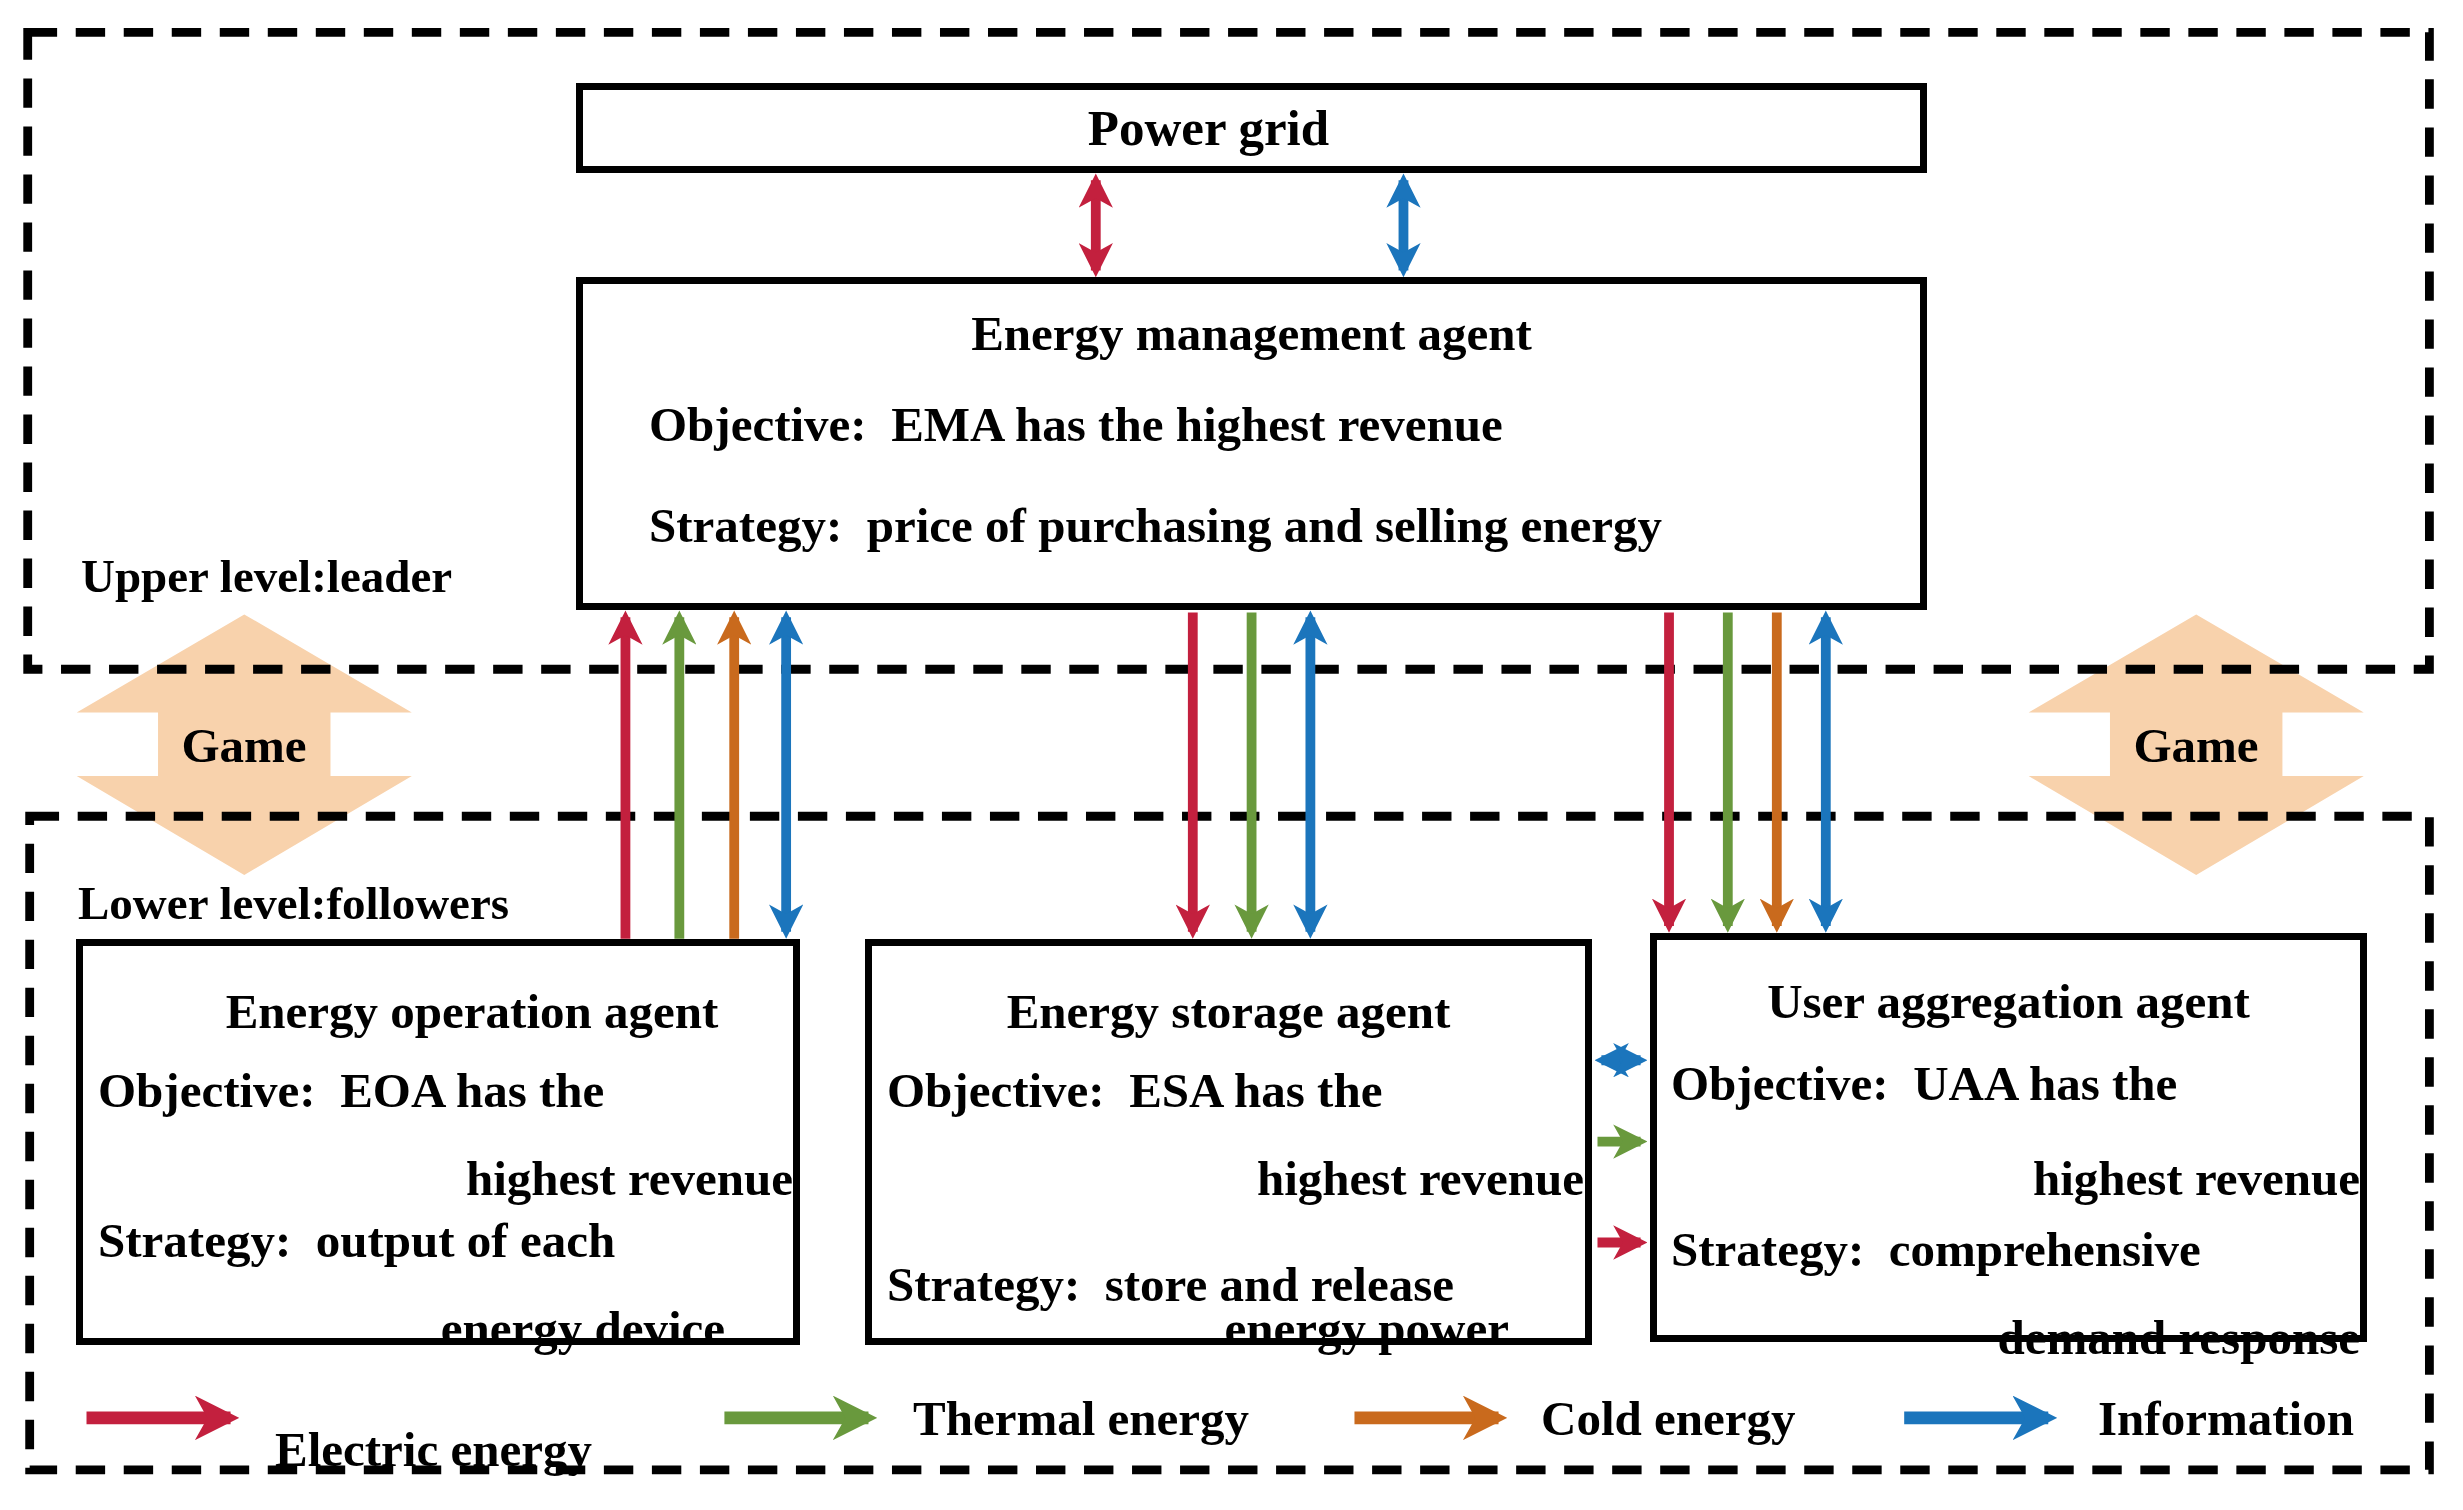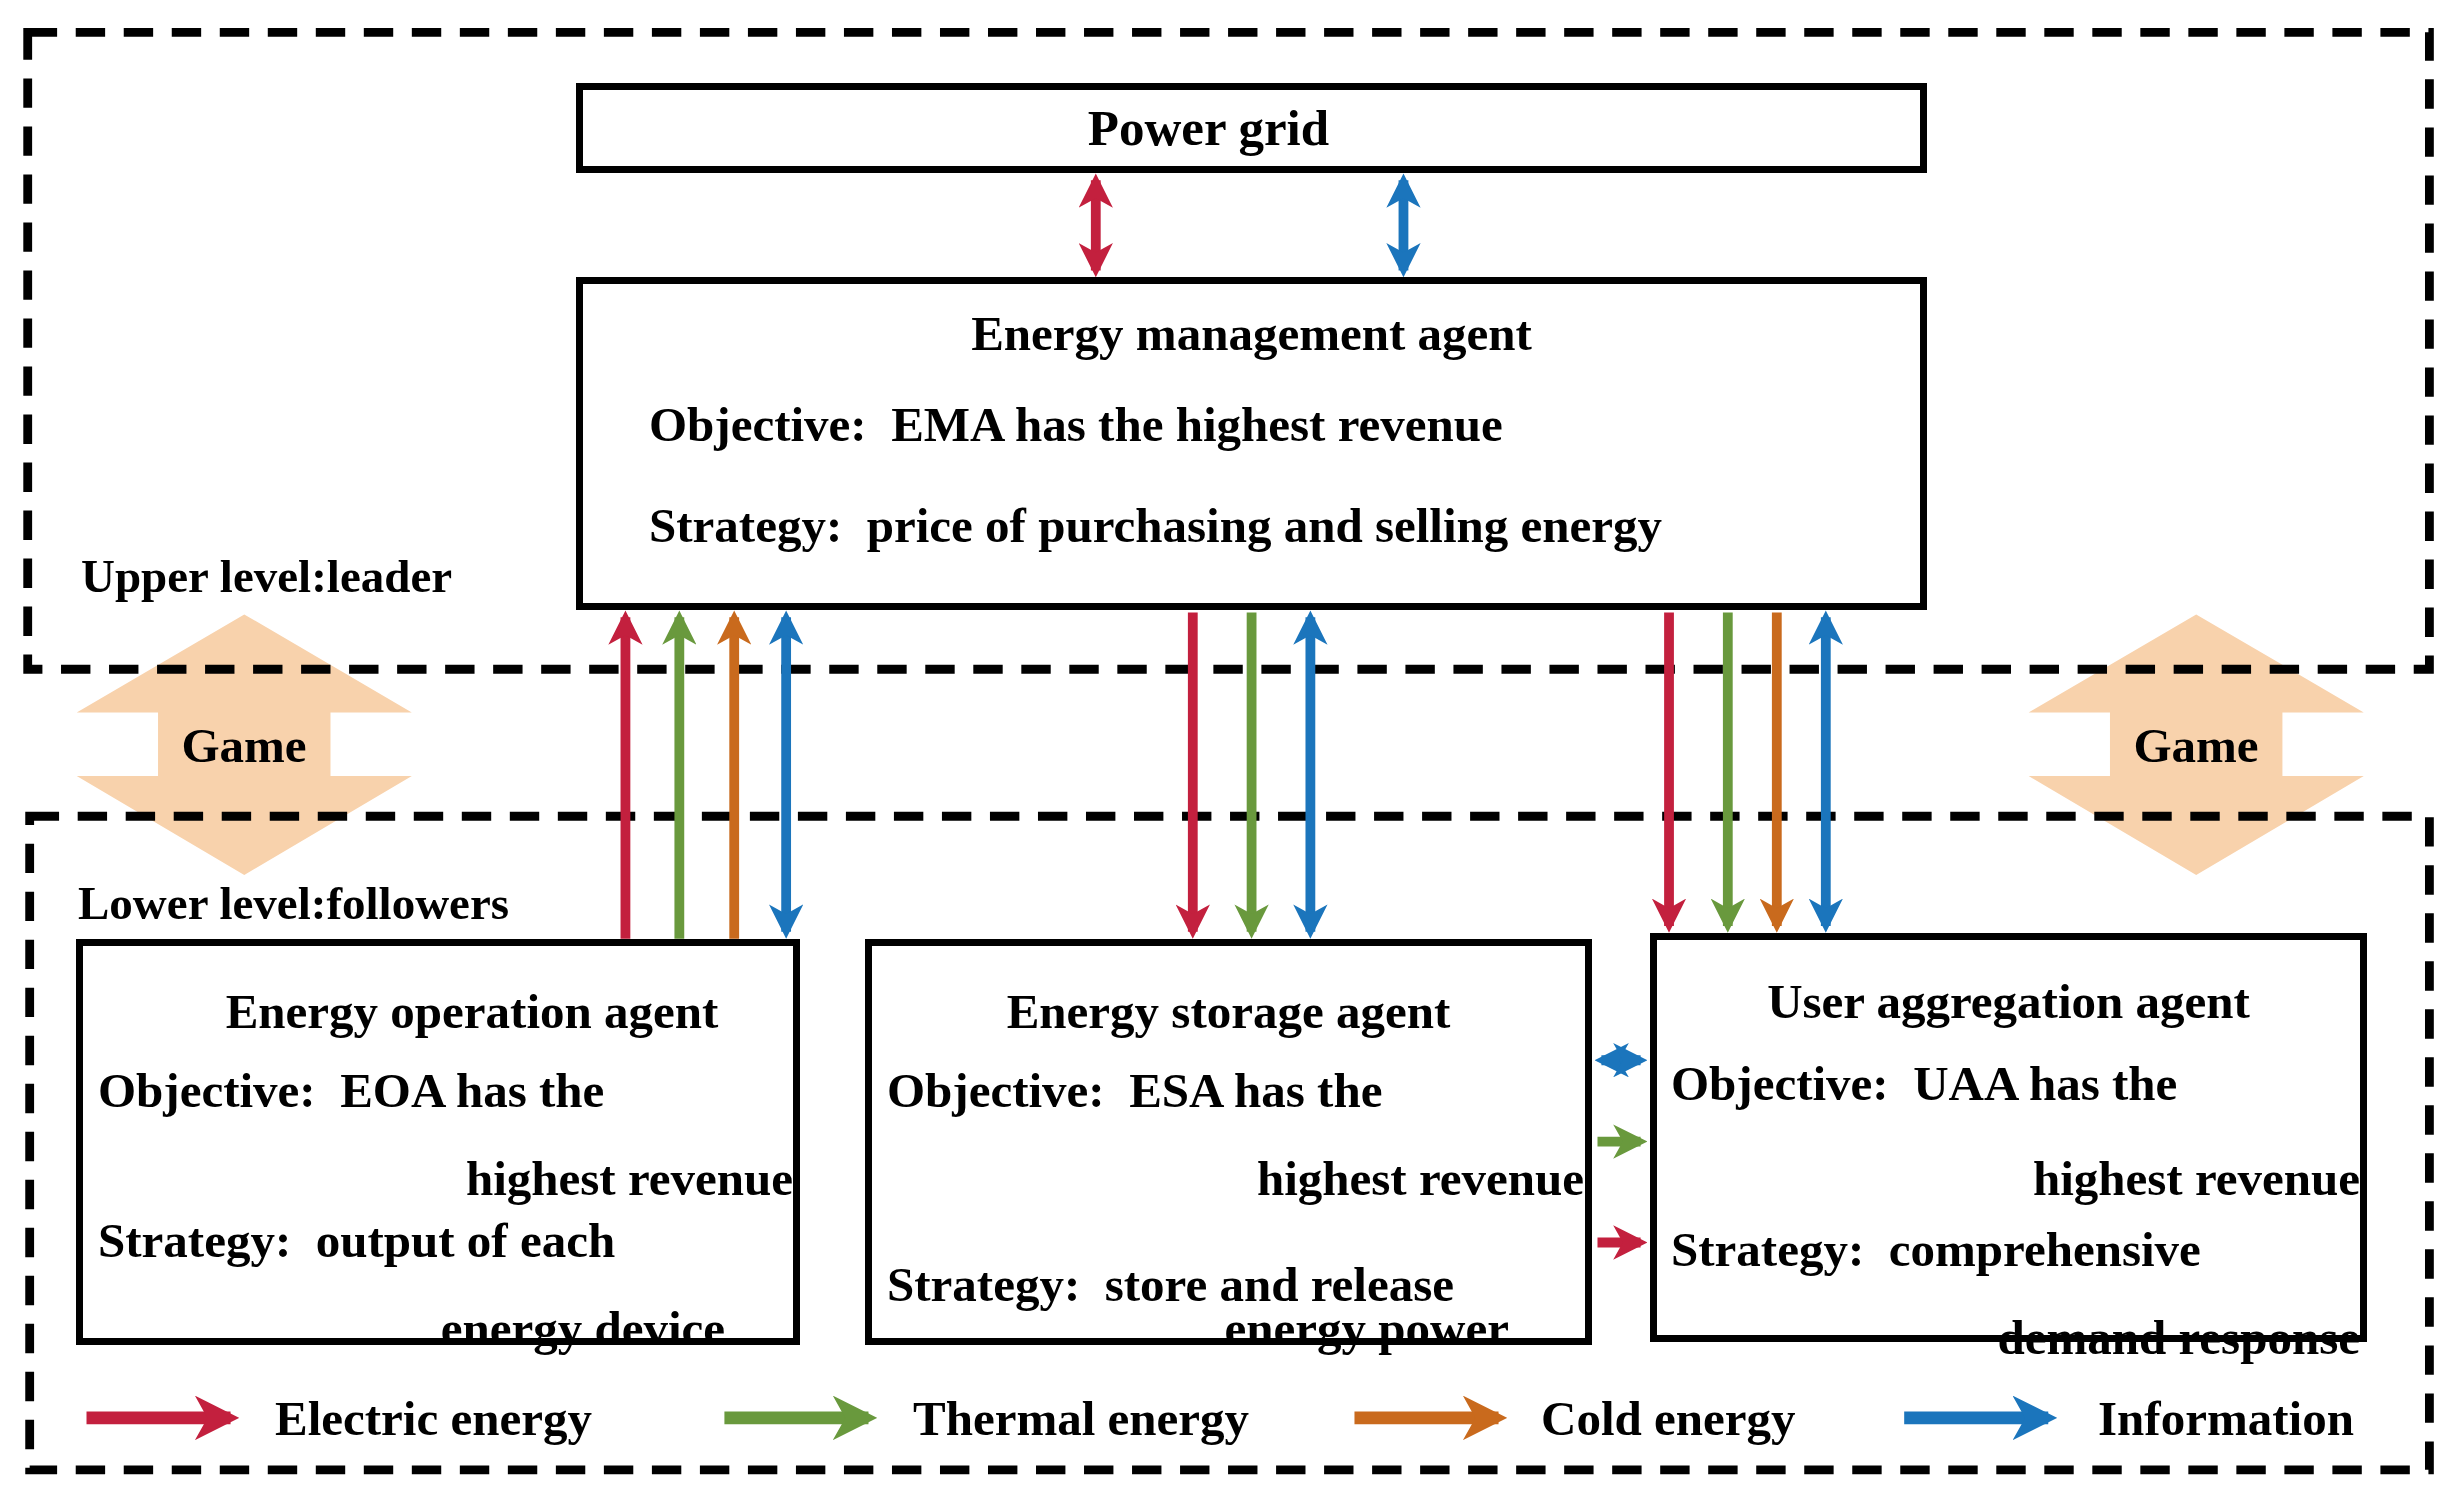--- a/index.html
+++ b/index.html
@@ -122,18 +122,18 @@
   <div class="t fs-line right" style="left:865px;top:1137px;width:719px;">highest revenue</div>
   <div class="t fs-line" style="left:887px;top:1211px;margin-top:44px;">Strategy:  store and release</div>
   <div class="t fs-line right" style="left:865px;top:1287px;width:644px;">energy power</div>
 
   <div class="t fs-title center" style="left:1650px;top:972px;width:717px;">User aggregation agent</div>
   <div class="t fs-line" style="left:1671px;top:1054px;">Objective:  UAA has the</div>
   <div class="t fs-line right" style="left:1650px;top:1137px;width:710px;">highest revenue</div>
   <div class="t fs-line" style="left:1671px;top:1220px;">Strategy:  comprehensive</div>
   <div class="t fs-line right" style="left:1650px;top:1296px;width:710px;">demand response</div>
 
-  <div class="t fs-title" style="left:275px;top:1389px;">Electric energy</div>
+  <div class="t fs-title" style="left:275px;top:1420px;">Electric energy</div>
   <div class="t fs-title" style="left:913px;top:1389px;">Thermal energy</div>
   <div class="t fs-title" style="left:1541px;top:1389px;">Cold energy</div>
   <div class="t fs-title" style="left:2098px;top:1389px;">Information</div>
 </div>
 
 
 </body></html>

